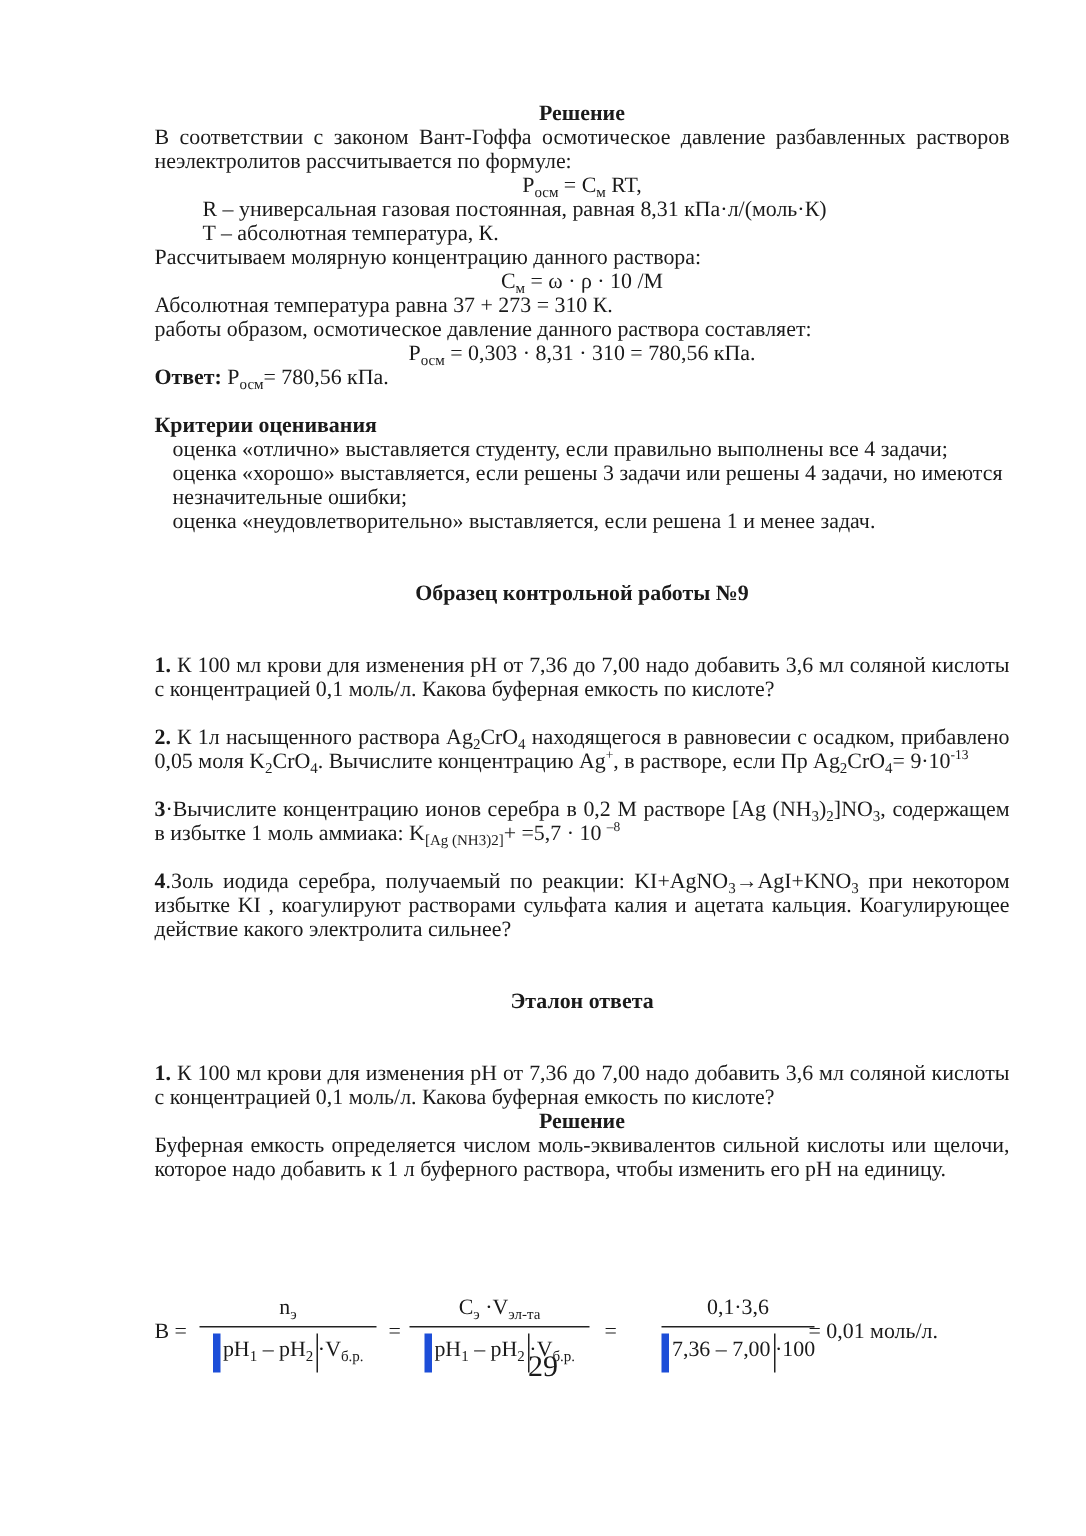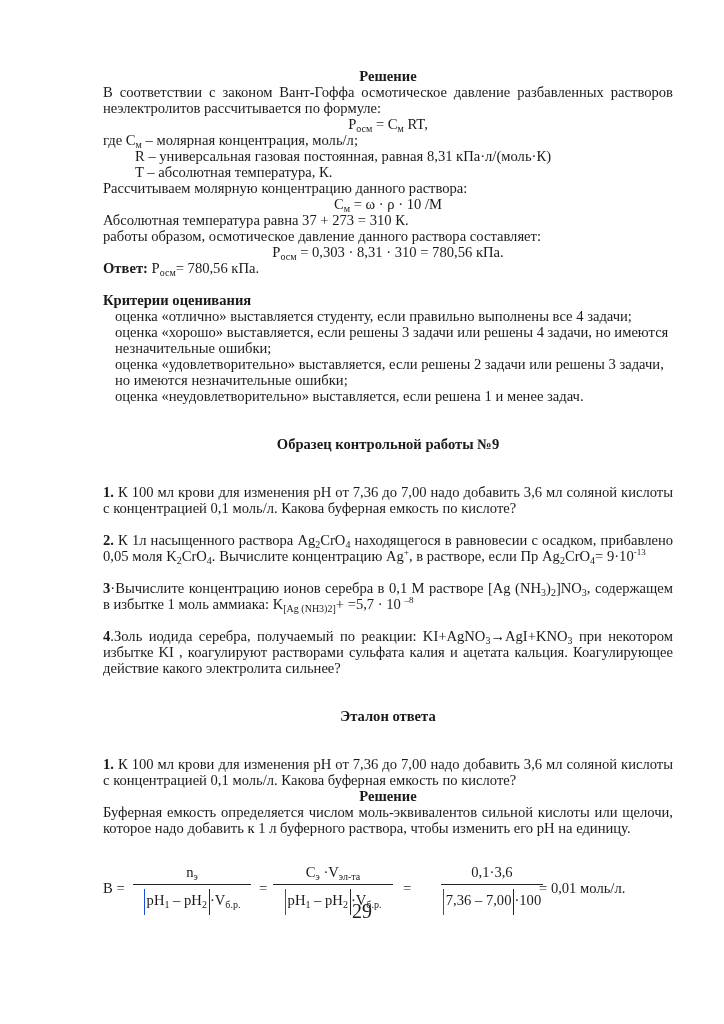--- a/index.html
+++ b/index.html
@@ -13,59 +13,57 @@
   .ind2 { padding-left: 12px; }
   .gap { height: 16px; }
   sub { font-size: 10px; vertical-align: -3px; line-height: 0; }
   sup { font-size: 9px; vertical-align: 6px; line-height: 0; }
   .formula-row { position: absolute; left: 103px; top: 860px; width: 580px; height: 72px;
                  font-size: 14.6px; }
   .frac { position: absolute; text-align: center; }
   .frac .num { height: 24px; line-height: 24px; }
   .frac .bar { border-top: 1px solid #222; }
   .frac .den { height: 30px; line-height: 30px; white-space: nowrap; }
-  .abs { border-left: 1px solid #1d4ed8; border-right: 1px solid #222; padding: 0 2px; display: inline-block; line-height: 22px; height: 26px; }
+  .abs { border-left: 5px solid #1d4ed8; border-right: 1px solid #222; padding: 0 2px; display: inline-block; line-height: 22px; height: 26px; }
   .tx { position: absolute; white-space: nowrap; }
   .pnum { position: absolute; left: 0; width: 724px; top: 900px; text-align: center; font-size: 20px; }
 </style>
 </head>
 <body>
 
 <div class="page">
   <div class="c b">Решение</div>
   <div class="j">В соответствии с законом Вант-Гоффа осмотическое давление разбавленных растворов неэлектролитов рассчитывается по формуле:</div>
   <div class="c"><span>P</span><sub>осм</sub><span> = C</span><sub>м</sub><span> RT,</span></div>
-  <div><span>где C</span><sub>м</sub><span> – молярная концентрация, моль/л;</span></div>
   <div class="ind1">R – универсальная газовая постоянная, равная 8,31 кПа·л/(моль·К)</div>
   <div class="ind1">T – абсолютная температура, К.</div>
   <div>Рассчитываем молярную концентрацию данного раствора:</div>
   <div class="c"><span>C</span><sub>м</sub><span> = ω · ρ · 10 /M</span></div>
   <div>Абсолютная температура равна 37 + 273 = 310 К.</div>
   <div>работы образом, осмотическое давление данного раствора составляет:</div>
   <div class="c"><span>P</span><sub>осм</sub><span> = 0,303 · 8,31 · 310 = 780,56 кПа.</span></div>
   <div><span class="b">Ответ:</span><span> P</span><sub>осм</sub><span>= 780,56 кПа.</span></div>
 
   <div class="gap"></div>
   <div class="b">Критерии оценивания</div>
   <div class="ind2">оценка «отлично» выставляется студенту, если правильно выполнены все 4 задачи;</div>
   <div class="ind2">оценка «хорошо» выставляется, если решены 3 задачи или решены 4 задачи, но имеются незначительные ошибки;</div>
-  <div class="ind2">оценка «удовлетворительно» выставляется, если решены 2 задачи или решены 3 задачи, но имеются незначительные ошибки;</div>
   <div class="ind2">оценка «неудовлетворительно» выставляется, если решена 1 и менее задач.</div>
 
   <div class="gap"></div>
     <div class="gap"></div>
   <div class="c b">Образец контрольной работы №9</div>
   <div class="gap"></div>
     <div class="gap"></div>
 
   <div class="j"><span class="b">1.</span><span> К 100 мл крови для изменения pH от 7,36 до 7,00 надо добавить 3,6 мл соляной кислоты с концентрацией 0,1 моль/л. Какова буферная емкость по кислоте?</span></div>
   <div class="gap"></div>
   <div class="j"><span class="b">2.</span><span> К 1л насыщенного раствора Ag</span><sub>2</sub><span>CrO</span><sub>4</sub><span> находящегося в равновесии с осадком, прибавлено 0,05 моля K</span><sub>2</sub><span>CrO</span><sub>4</sub><span>. Вычислите концентрацию Ag</span><sup>+</sup><span>, в растворе, если Пр Ag</span><sub>2</sub><span>CrO</span><sub>4</sub><span>= 9·10</span><sup>-13</sup></div>
   <div class="gap"></div>
-  <div class="j"><span class="b">3</span><span>·Вычислите концентрацию ионов серебра в 0,1 М растворе [Ag (NH</span><sub>3</sub><span>)</span><sub>2</sub><span>]NO</span><sub>3</sub><span>, содержащем в избытке  1 моль аммиака: K</span><sub>[Ag (NH3)2]</sub><span>+ =5,7 · 10 </span><sup>–8</sup></div>
+  <div class="j"><span class="b">3</span><span>·Вычислите концентрацию ионов серебра в 0,2 М растворе [Ag (NH</span><sub>3</sub><span>)</span><sub>2</sub><span>]NO</span><sub>3</sub><span>, содержащем в избытке  1 моль аммиака: K</span><sub>[Ag (NH3)2]</sub><span>+ =5,7 · 10 </span><sup>–8</sup></div>
   <div class="gap"></div>
   <div class="j"><span class="b">4</span><span>.Золь иодида серебра, получаемый по реакции: KI+AgNO</span><sub>3</sub><span>→AgI+KNO</span><sub>3</sub><span> при некотором избытке KI , коагулируют растворами сульфата калия и ацетата кальция. Коагулирующее действие какого электролита сильнее?</span></div>
 
   <div class="gap"></div>
     <div class="gap"></div>
   <div class="c b">Эталон ответа</div>
   <div class="gap"></div>
     <div class="gap"></div>
   <div class="j"><span class="b">1.</span><span> К 100 мл крови для изменения pH от 7,36 до 7,00 надо добавить 3,6 мл соляной кислоты с концентрацией 0,1 моль/л. Какова буферная емкость по кислоте?</span></div>
   <div class="c b">Решение</div>

